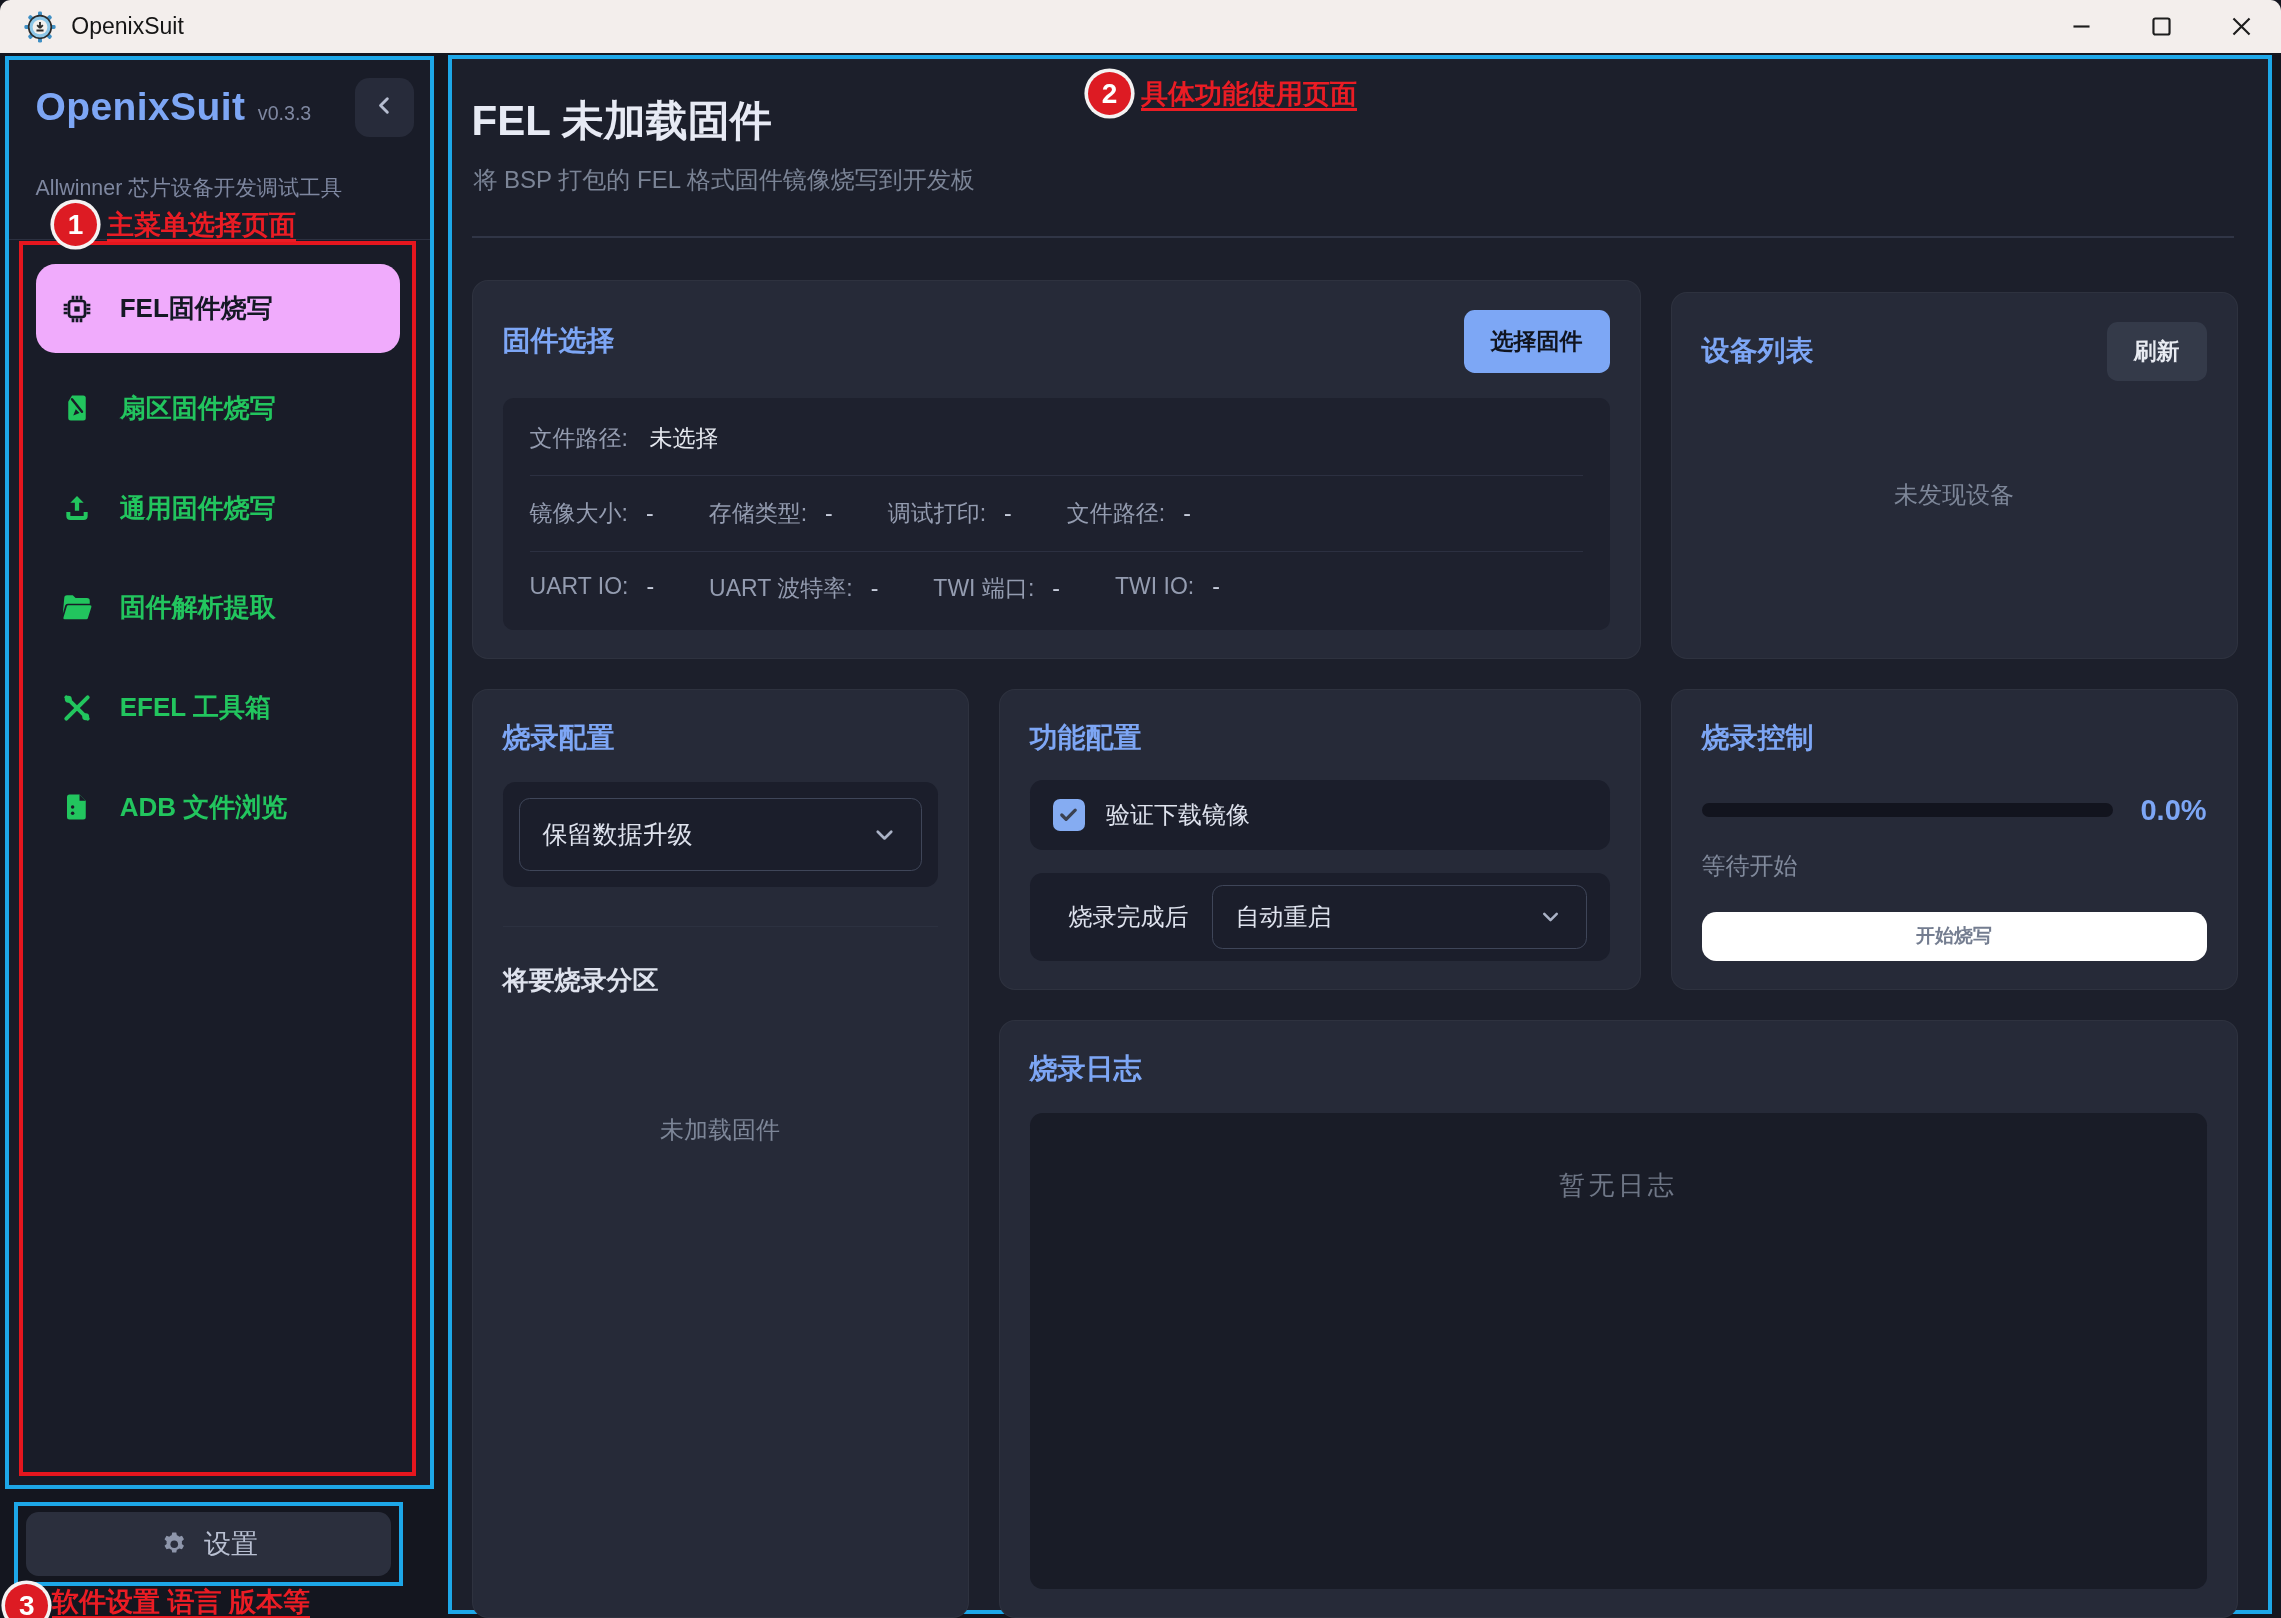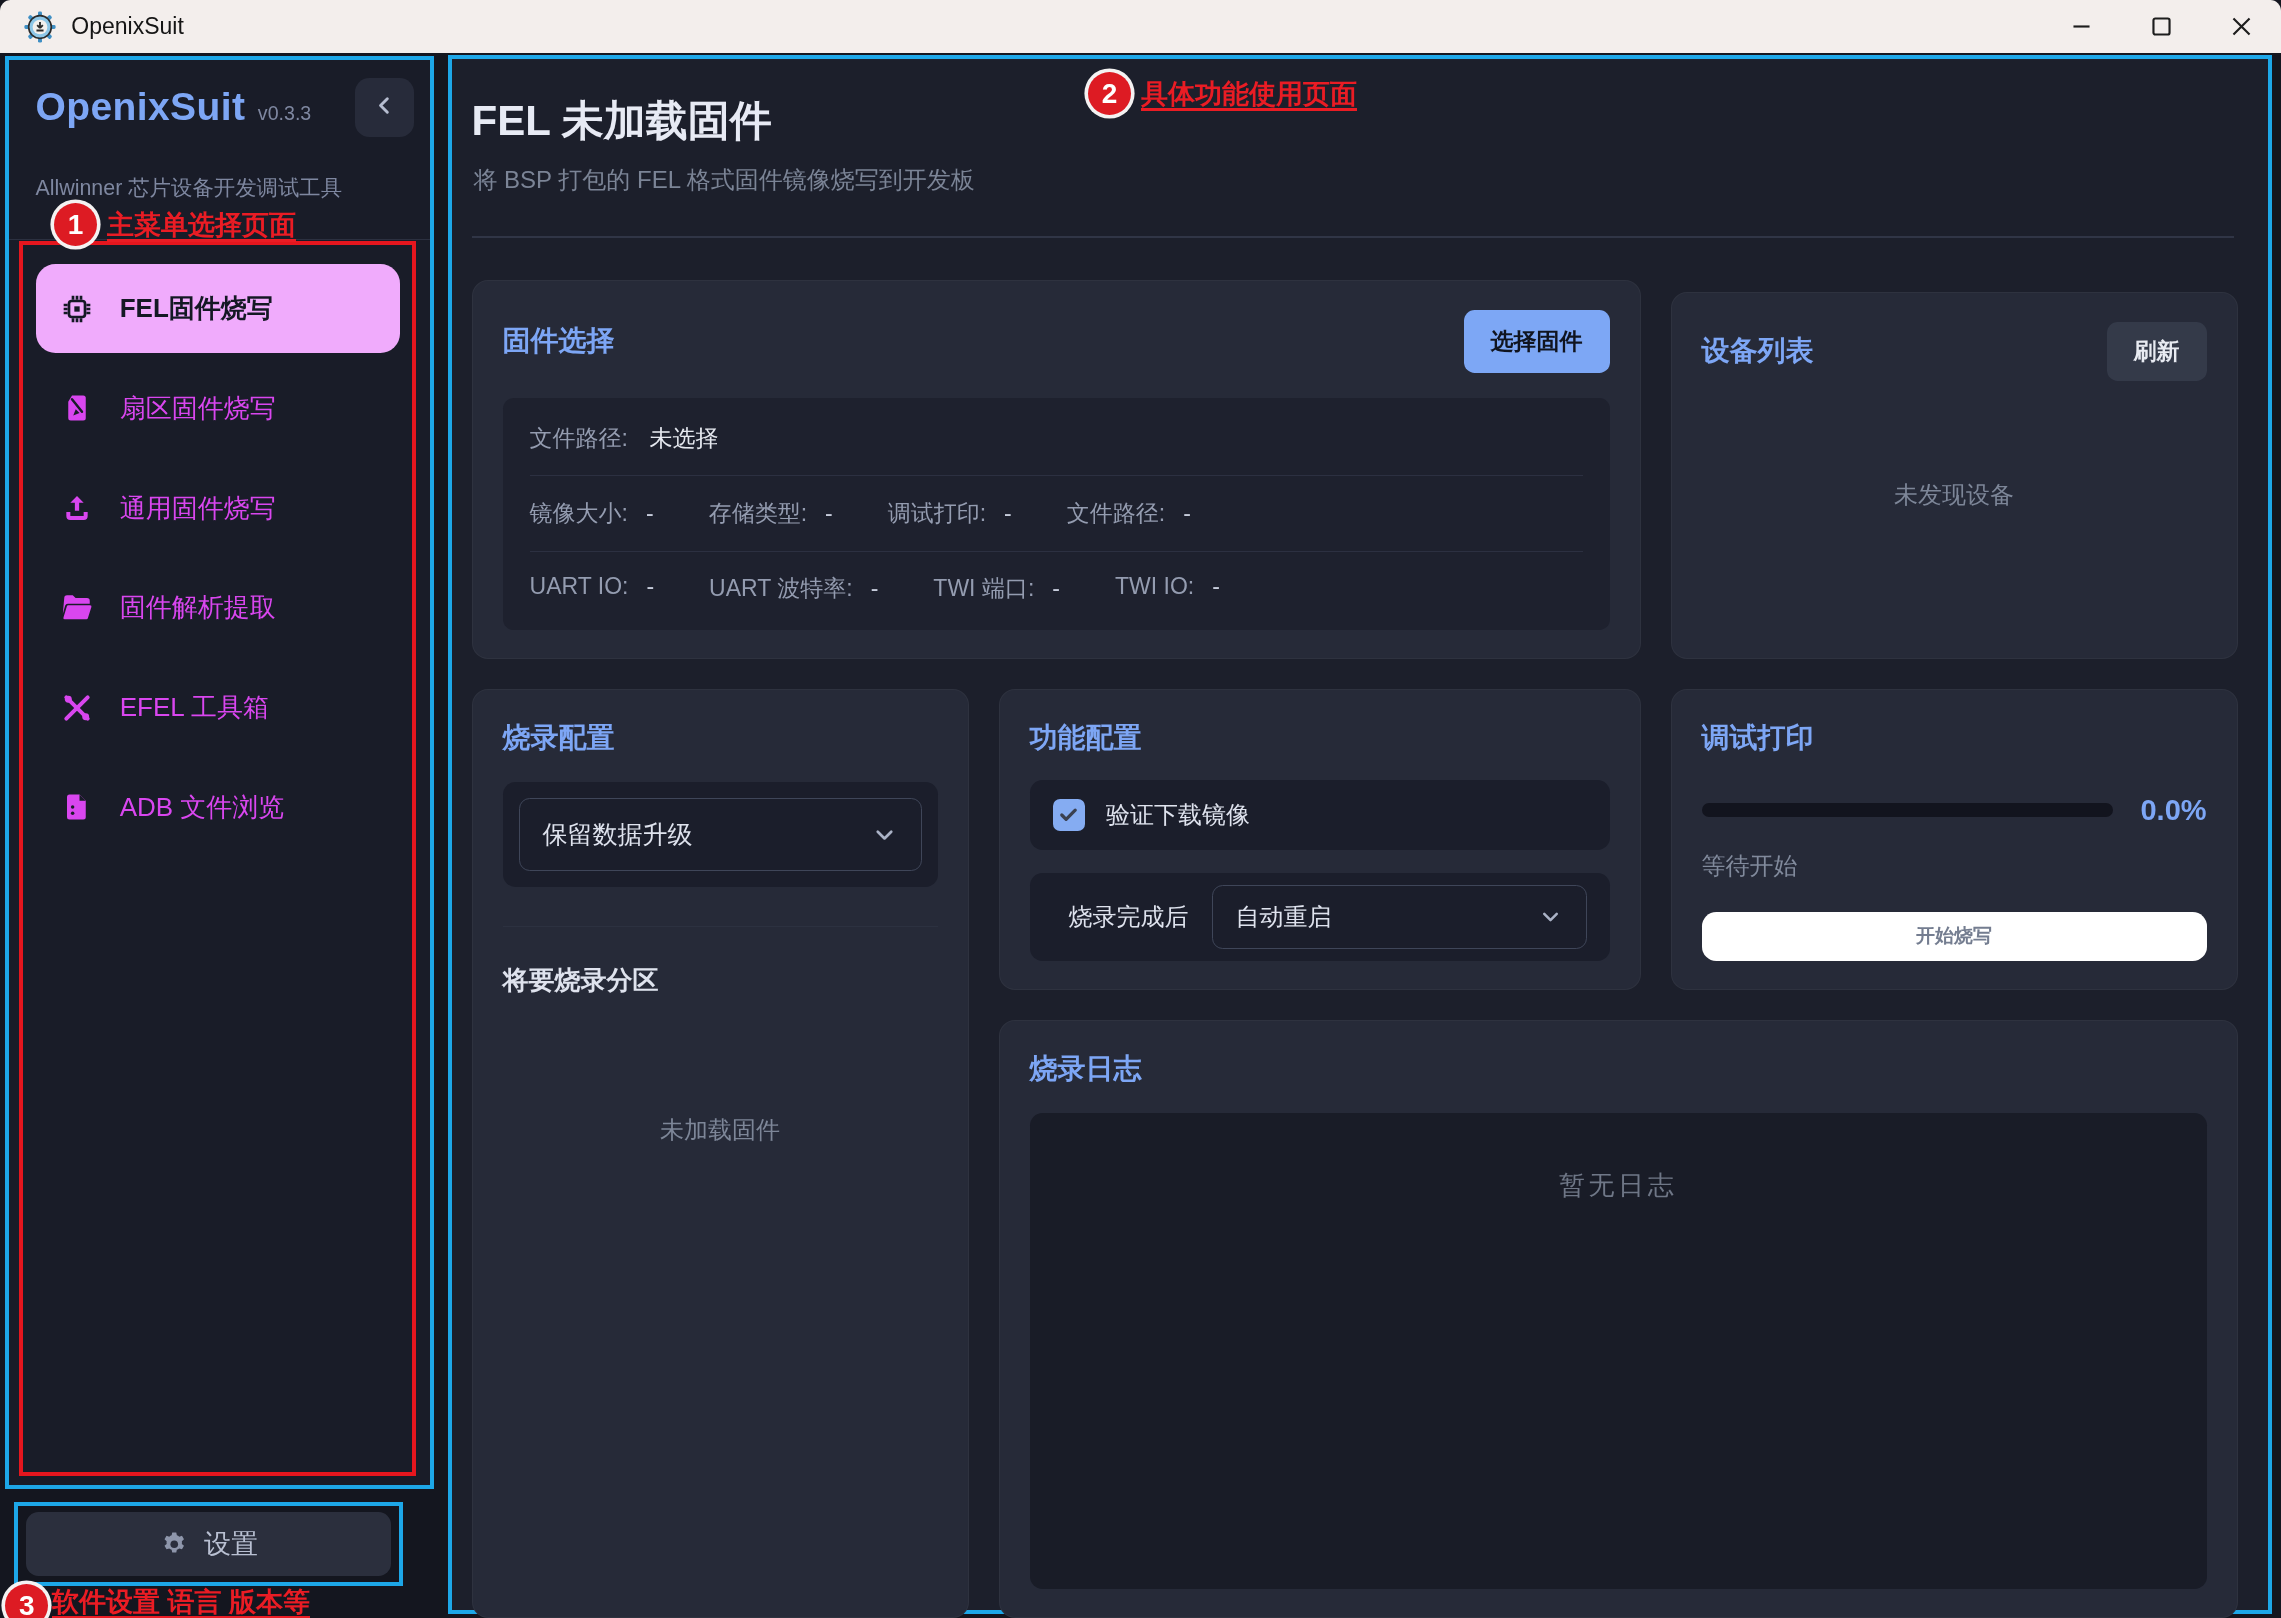--- a/index.html
+++ b/index.html
@@ -41,21 +41,21 @@
   }
   .sidebar-sub{ position:absolute; left:27px; top:113px; font-size:21.4px; color:#7e87a0; }
   .sidebar-divider{ position:absolute; left:0; top:179px; width:100%; height:0.9px; background:#2b3040; }
 
   .menu-redbox{
     position:absolute; left:10.7px; top:181px; width:397px; height:1235px;
     border:4.5px solid #e5161e; padding:19.6px 12.5px 0 12.5px;
   }
   .menu-item{
     height:89px; margin-bottom:10.7px; display:flex; align-items:center;
-    padding-left:23px; border-radius:19.6px; color:#d946ef; font-size:26px; font-weight:400;
+    padding-left:23px; border-radius:19.6px; color:#22c55e; font-size:26px; font-weight:700;
   }
   .menu-item .mi-icon{ width:36px; height:36px; margin-right:25px; display:flex; align-items:center; justify-content:center; }
   .menu-item.active{ background:#f0abfc; color:#141824; font-weight:700; }
 
   .settings-cyanbox{
     position:absolute; left:14.3px; top:1449px; width:389px; height:84px;
     border:4.5px solid #1da7e8; padding:6.2px 8px;
   }
   .settings-btn{
     width:100%; height:100%; background:#2b2f3d; border-radius:12.5px;
@@ -410,21 +410,21 @@
           <span class="chev">
             <svg width="25" height="25" viewBox="0 0 24 24">
                 <path d="M6 9.5l6 6 6-6" fill="none" stroke="#aab2c6" stroke-width="2.4" stroke-linecap="round" stroke-linejoin="round"></path>
               </svg>
           </span>
         </div>
       </div>
     </div>
 
     <div class="card c-control">
-      <span class="card-title">调试打印</span>
+      <span class="card-title">烧录控制</span>
       <div class="progress-row">
         <div class="progress-track">
             <div class="progress-fill"></div>
           </div>
         <span class="progress-pct">0.0%</span>
       </div>
       <div class="status-text">等待开始</div>
       <button class="btn-start" disabled="">开始烧写</button>
     </div>
 

